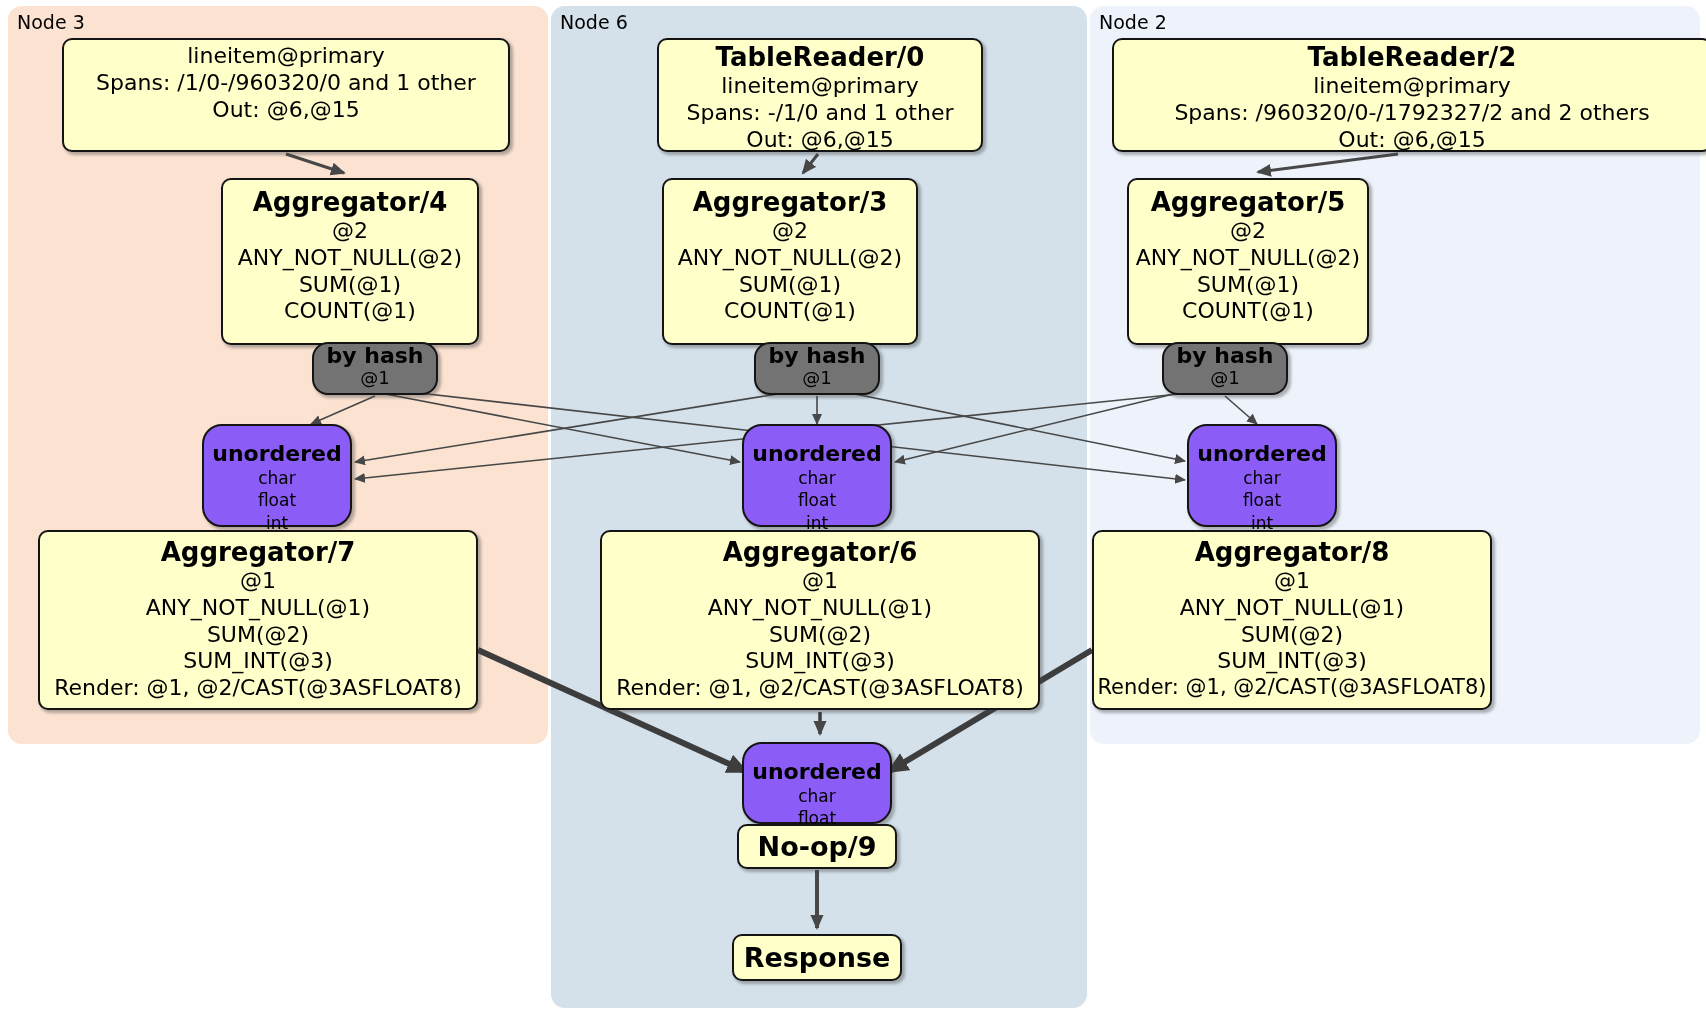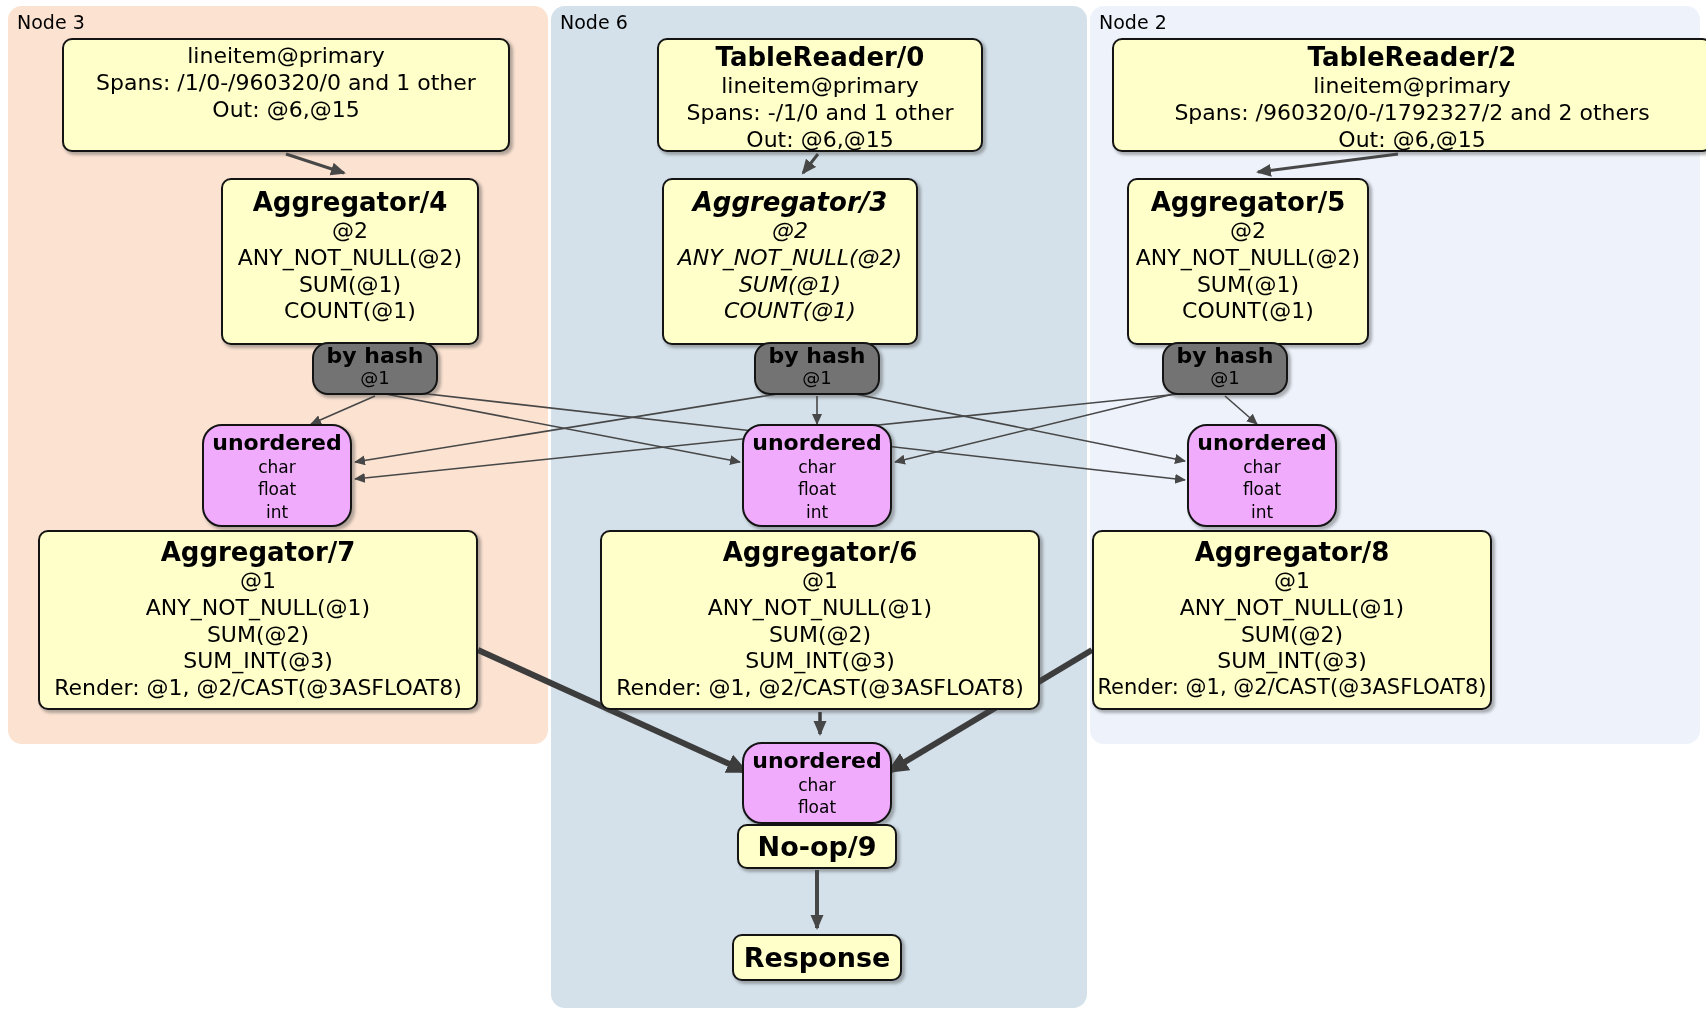--- a/index.html
+++ b/index.html
@@ -20,21 +20,21 @@
   .box .line{font-size:22px;line-height:1.22;white-space:nowrap;}
   .proc-tr{padding-top:3px;}
   .proc-agg-top{padding-top:8px;}
   .proc-agg-bot{padding-top:6px;}
   .router{
     background:#737373;border-radius:16px;padding-top:0;
   }
   .router .title{font-size:22px;line-height:1.1;}
   .router .sub{font-size:18px;line-height:1.1;}
   .sync{
-    background:#f0abfc;border-radius:20px;padding-top:4px;
+    background:#8b5cf6;border-radius:20px;padding-top:15px;
   }
   .sync .title{font-size:22px;line-height:1.2;}
   .sync .item{font-size:17px;line-height:1.3;}
   .pill{
     display:flex;align-items:center;justify-content:center;
   }
   .pill .title{font-size:27px;}
 </style>
 </head>
 <body>
@@ -113,21 +113,21 @@
     <div class="line">SUM_INT(@3)</div>
     <div class="line">Render: @1, @2/CAST(@3ASFLOAT8)</div>
   </div>
 
   <div class="box proc-tr" style="left:657px;top:38px;width:326px;height:114px;">
     <div class="title">TableReader/0</div>
     <div class="line">lineitem@primary</div>
     <div class="line">Spans: -/1/0 and 1 other</div>
     <div class="line">Out: @6,@15</div>
   </div>
-  <div class="box proc-agg-top" style="left:662px;top:178px;width:256px;height:167px;font-style:italic;">
+  <div class="box proc-agg-top" style="left:662px;top:178px;width:256px;height:167px;">
     <div class="title">Aggregator/3</div>
     <div class="line">@2</div>
     <div class="line">ANY_NOT_NULL(@2)</div>
     <div class="line">SUM(@1)</div>
     <div class="line">COUNT(@1)</div>
   </div>
   <div class="box router" style="left:754px;top:342px;width:126px;height:53px;">
     <div class="title" style="font-weight:bold;">by hash</div>
     <div class="sub">@1</div>
   </div>

